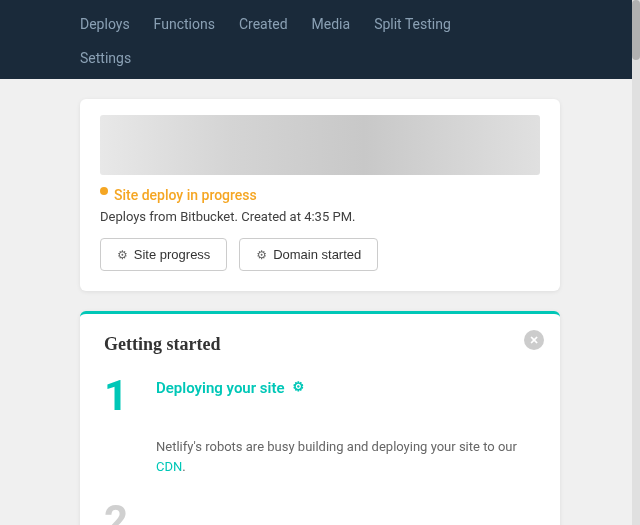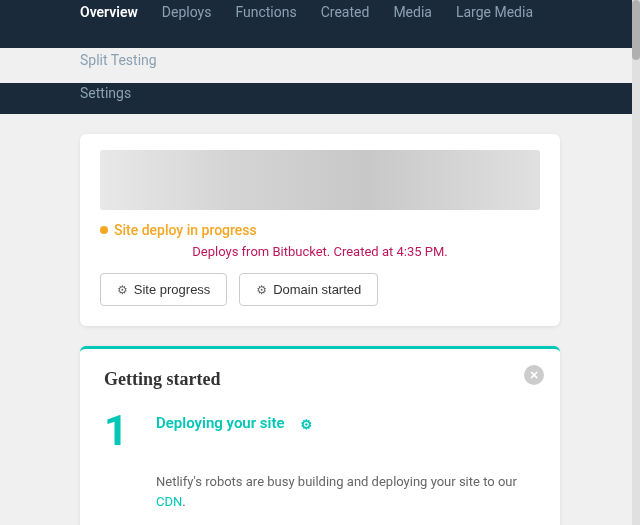--- a/index.html
+++ b/index.html
@@ -30,21 +30,20 @@
       text-decoration: none;
     }
     .nav-item.active {
       color: #ffffff;
       font-weight: 600;
     }
     .navbar-second {
       background: #1a2a3a;
       padding: 0 80px;
       padding-bottom: 12px;
-      margin-top: 35px;
     }
     .nav-item-settings {
       color: #8aa0b4;
       font-size: 14px;
       cursor: pointer;
     }
 
     
     .main-content {
       padding: 20px 80px;
@@ -61,41 +60,39 @@
     }
     .site-preview {
       width: 100%;
       height: 60px;
       background: linear-gradient(90deg, #e8e8e8 0%, #d4d4d4 30%, #c8c8c8 60%, #e0e0e0 100%);
       border-radius: 3px;
       margin-bottom: 12px;
     }
     .deploy-status {
       display: flex;
-      align-items: center;
       gap: 6px;
       margin-bottom: 6px;
     }
     .status-dot {
       width: 8px;
       height: 8px;
       background: #f5a623;
       border-radius: 50%;
       flex-shrink: 0;
     }
     .deploy-status-text {
       color: #f5a623;
       font-size: 14px;
       font-weight: 500;
     }
     .deploy-meta {
-      color: #be185d;
+      color: #404040;
       font-size: 13px;
       margin-bottom: 14px;
-      text-align: center;
     }
     .btn-group {
       display: flex;
       gap: 12px;
     }
     .btn {
       display: flex;
       align-items: center;
       gap: 6px;
       padding: 8px 16px;
@@ -165,22 +162,22 @@
     }
     .step-content {
       padding-top: 4px;
     }
     .step-title {
       font-size: 15px;
       font-weight: 600;
       color: #333;
       margin-bottom: 4px;
       display: flex;
-      align-items: flex-end;
-      gap: 16px;
+      align-items: flex-start;
+      gap: 8px;
     }
     .step-title.active {
       color: #00c7b7;
     }
     .step-desc {
       font-size: 13px;
       color: #666;
       line-height: 1.5;
       margin-top: 40px;
     }
@@ -208,26 +205,24 @@
       height: 60px;
       background: #b0b0b0;
       border-radius: 4px;
     }
   </style>
 </head>
 <body>
 
 <nav class="navbar">
   <div class="navbar-inner">
-    <a class="nav-item active">Overview</a>
     <a class="nav-item">Deploys</a>
     <a class="nav-item">Functions</a>
     <a class="nav-item">Created</a>
     <a class="nav-item">Media</a>
-    <a class="nav-item">Large Media</a>
     <a class="nav-item">Split Testing</a>
   </div>
 </nav>
 <div class="navbar-second">
   <span class="nav-item-settings">Settings</span>
 </div>
 
 <div class="main-content">
 
   <div class="site-card">

